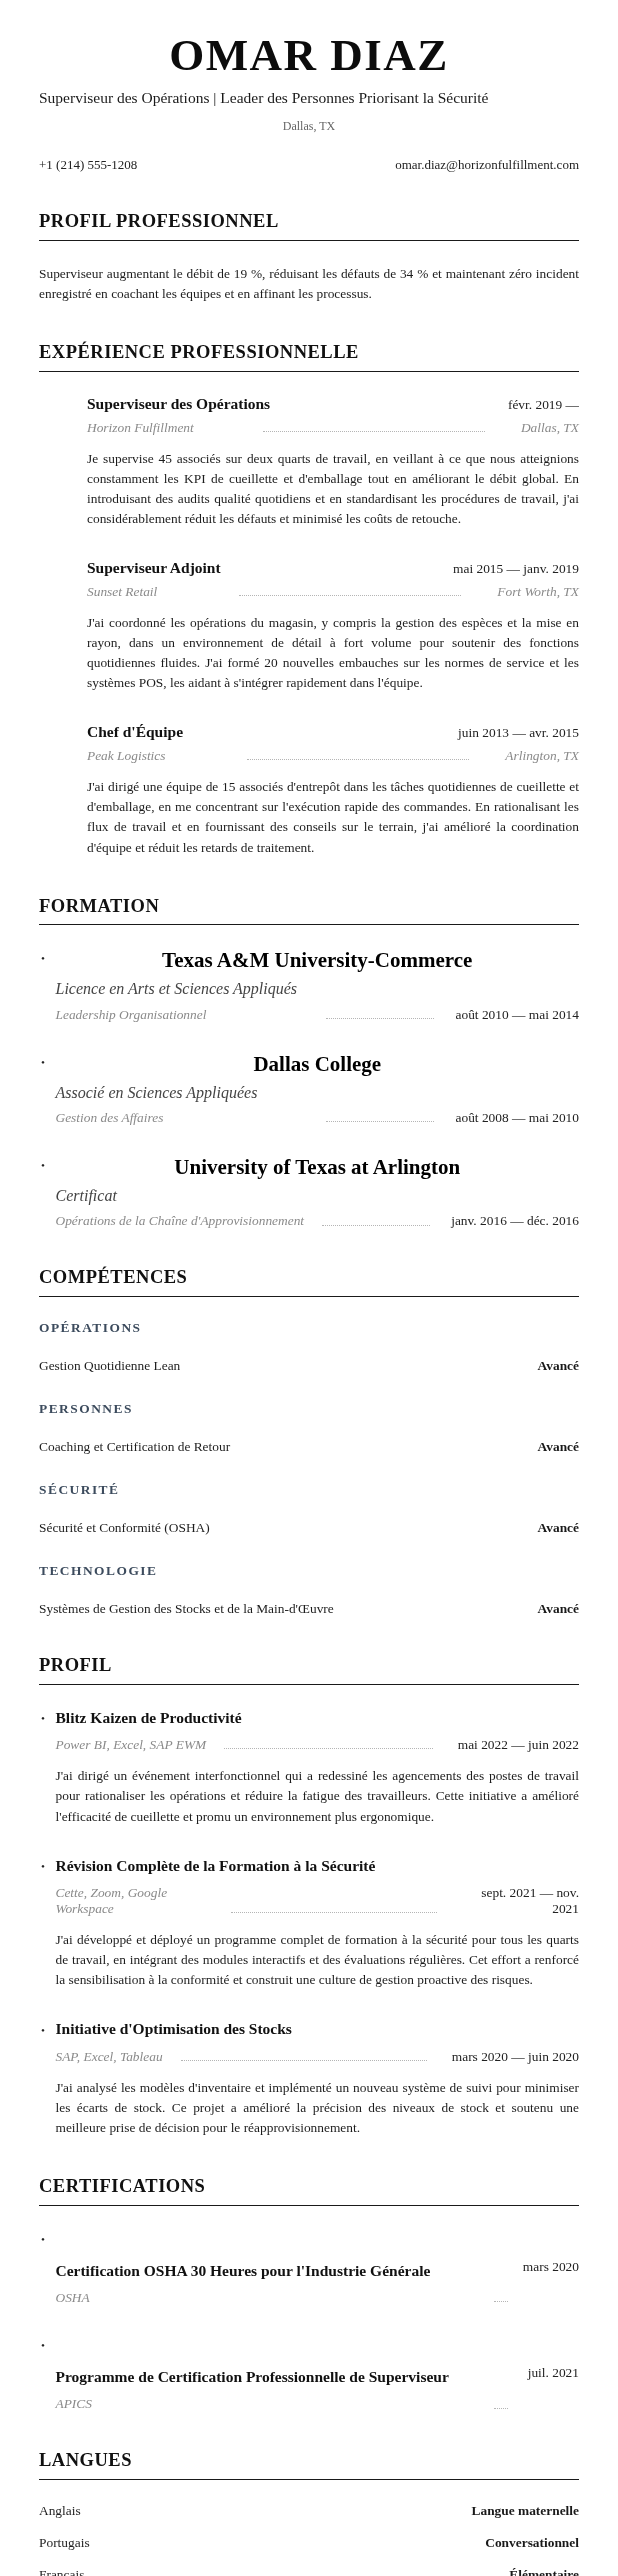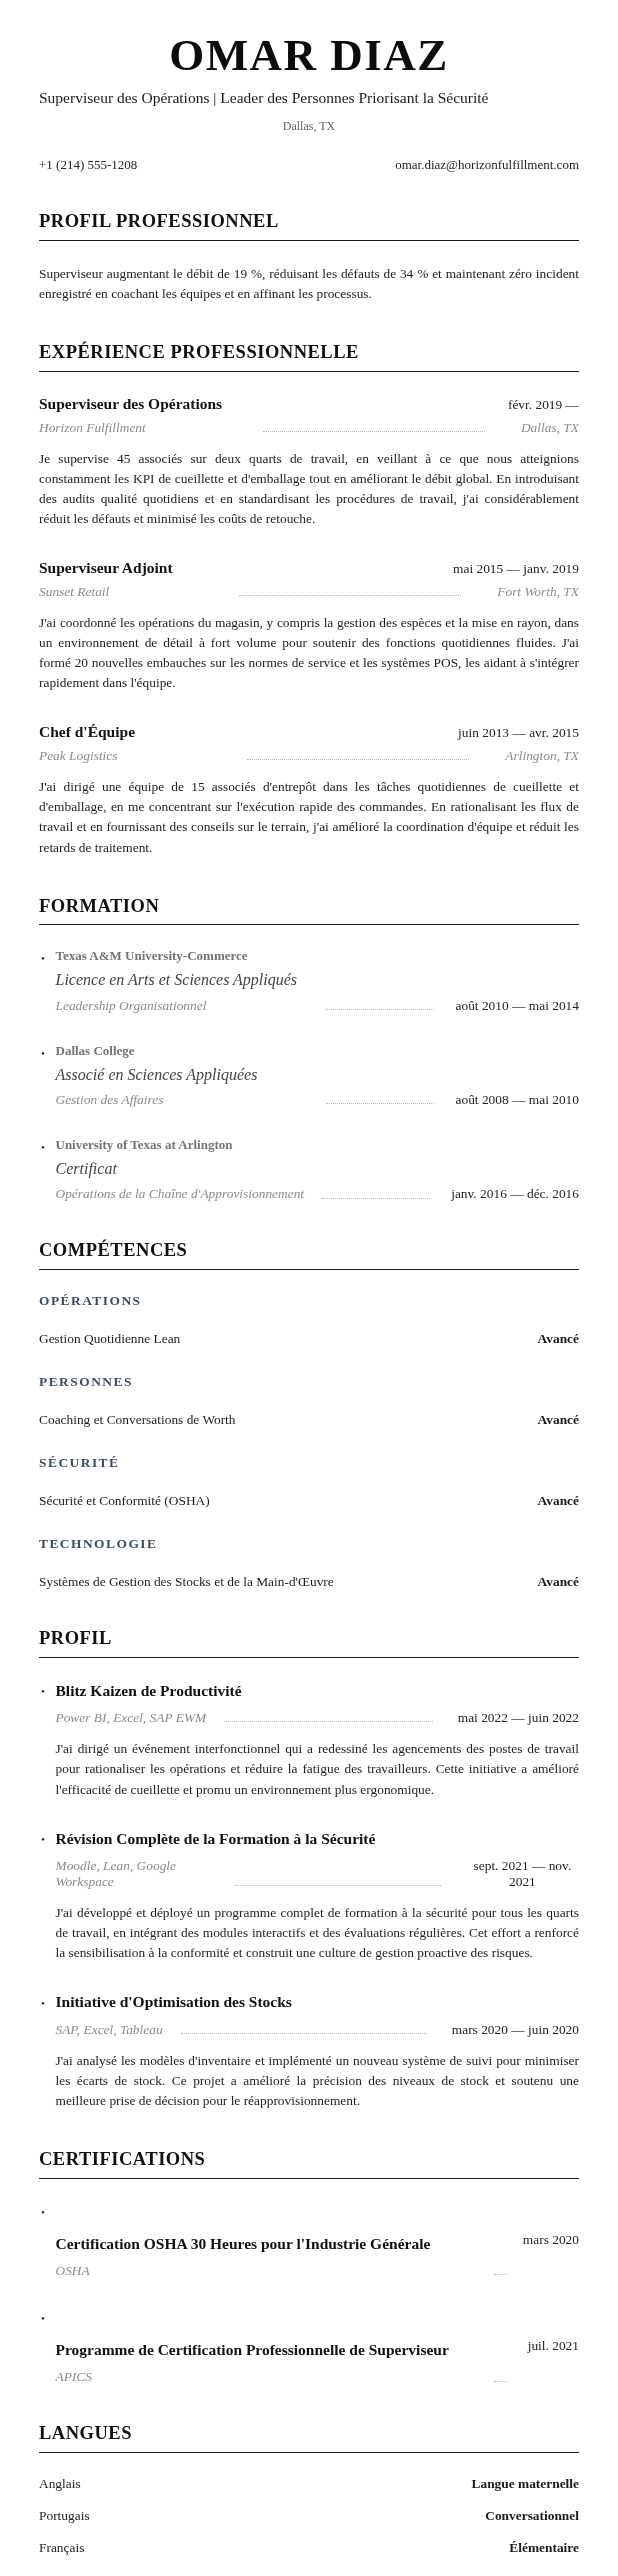--- a/index.html
+++ b/index.html
@@ -12,54 +12,54 @@
   .loc{font-size:12px;text-align:center;color:#666;margin:0 0 23px;}
   .contact{display:flex;justify-content:space-between;align-items:baseline;font-size:13px;color:#222;}
 
   
   .section{margin-top:38px;}
   .sec-head{font-size:18.5px;font-weight:bold;letter-spacing:0.5px;color:#111;padding-bottom:7.7px;border-bottom:1.5px solid #1a1a1a;}
   .sec-body{margin-top:23px;}
   p.desc{font-size:13.4px;line-height:1.5;text-align:justify;margin:13.4px 0 0;color:#1d1d1d;}
 
   
-  .xp{margin-bottom:29px;}
+  .xp{margin-bottom:29px;margin-left:48px;}
   .xp:last-child{margin-bottom:0;}
   .xp-row1{display:flex;justify-content:space-between;align-items:baseline;}
   .xp-title{font-size:15.5px;font-weight:bold;color:#111;}
   .date{font-size:13.4px;color:#222;white-space:nowrap;}
   .xp-row2{display:flex;align-items:baseline;margin-top:7.2px;font-size:13.4px;}
   .muted-i{font-style:italic;color:#8a8a8a;}
   .leader{flex:1 1 auto;border-bottom:1px dotted #b5b5b5;align-self:flex-end;margin-bottom:3.6px;}
   .xp-row2 .leader{max-width:222px;margin-left:auto;margin-right:36px;}
 
   
   .bullet-item{position:relative;padding-left:16.5px;margin-bottom:29px;}
   .bullet-item:last-child{margin-bottom:0;}
   .bullet-item::before{content:"•";position:absolute;left:2.1px;top:4.1px;font-size:11.3px;color:#222;}
 
   
-  .edu-school{font-size:13px;font-weight:bold;color:#737373;}
+  .edu-school{font-size:21px;font-weight:bold;color:#000000;text-align:center;}
   .edu-degree{font-size:16px;font-style:italic;color:#444;margin-top:7.2px;}
   .edu-meta{display:flex;align-items:baseline;margin-top:8.2px;font-size:13.4px;}
   .edu-meta .leader{max-width:108px;margin-left:auto;margin-right:21.6px;}
 
   
   .skill-cat{margin-bottom:27px;}
   .skill-cat:last-child{margin-bottom:0;}
   .skill-label{font-size:13.4px;font-weight:bold;letter-spacing:1.5px;color:#3c4b5d;}
   .skill-row{display:flex;justify-content:space-between;align-items:baseline;margin-top:22px;font-size:13.4px;}
   .skill-name{color:#1d1d1d;}
   .level{font-weight:bold;color:#1a1a1a;white-space:nowrap;}
 
   
   .proj-title{font-size:15.5px;font-weight:bold;color:#111;line-height:1.35;}
   .proj-meta{display:flex;align-items:baseline;margin-top:8.2px;font-size:13.4px;}
   .proj-meta .leader{min-width:206px;margin-left:18px;margin-right:18px;}
-  .proj-meta .date{white-space:normal;text-align:center;flex:0 1 auto;margin-left:7px;}
+  .proj-meta .date{white-space:normal;text-align:right;flex:0 1 auto;margin-left:7px;}
 
   
   .cert-flex{display:flex;align-items:center;}
   .cert-left{flex:1 1 auto;min-width:0;margin-top:32px;}
   .cert-title{font-size:15.5px;font-weight:bold;color:#111;line-height:1.35;max-width:402px;}
   .cert-meta{display:flex;align-items:baseline;margin-top:8.2px;font-size:13.4px;}
   .cert-meta .leader{flex:0 0 auto;width:13.4px;margin-left:auto;margin-right:14.4px;}
   .cert-date{flex:0 0 57px;font-size:13.4px;color:#222;text-align:right;line-height:1.4;}
 
   
@@ -183,21 +183,21 @@
         <div class="skill-label">OPÉRATIONS</div>
         <div class="skill-row">
           <span class="skill-name">Gestion Quotidienne Lean</span>
           <span class="level">Avancé</span>
         </div>
       </div>
 
       <div class="skill-cat">
         <div class="skill-label">PERSONNES</div>
         <div class="skill-row">
-          <span class="skill-name">Coaching et Conversations de Worth</span>
+          <span class="skill-name">Coaching et Certification de Retour</span>
           <span class="level">Avancé</span>
         </div>
       </div>
 
       <div class="skill-cat">
         <div class="skill-label">SÉCURITÉ</div>
         <div class="skill-row">
           <span class="skill-name">Sécurité et Conformité (OSHA)</span>
           <span class="level">Avancé</span>
         </div>
@@ -224,21 +224,21 @@
           <span class="muted-i">Power BI, Excel, SAP EWM</span>
           <span class="leader"></span>
           <span class="date" style="white-space:normal">mai 2022 — juin 2022</span>
         </div>
         <p class="desc">J'ai dirigé un événement interfonctionnel qui a redessiné les agencements des postes de travail pour rationaliser les opérations et réduire la fatigue des travailleurs. Cette initiative a amélioré l'efficacité de cueillette et promu un environnement plus ergonomique.</p>
       </div>
 
       <div class="bullet-item">
         <div class="proj-title">Révision Complète de la Formation à la Sécurité</div>
         <div class="proj-meta">
-          <span class="muted-i">Moodle, Lean, Google Workspace</span>
+          <span class="muted-i">Cette, Zoom, Google Workspace</span>
           <span class="leader"></span>
           <span class="date" style="white-space:normal">sept. 2021 — nov. 2021</span>
         </div>
         <p class="desc">J'ai développé et déployé un programme complet de formation à la sécurité pour tous les quarts de travail, en intégrant des modules interactifs et des évaluations régulières. Cet effort a renforcé la sensibilisation à la conformité et construit une culture de gestion proactive des risques.</p>
       </div>
 
       <div class="bullet-item">
         <div class="proj-title">Initiative d'Optimisation des Stocks</div>
         <div class="proj-meta">
           <span class="muted-i">SAP, Excel, Tableau</span>

